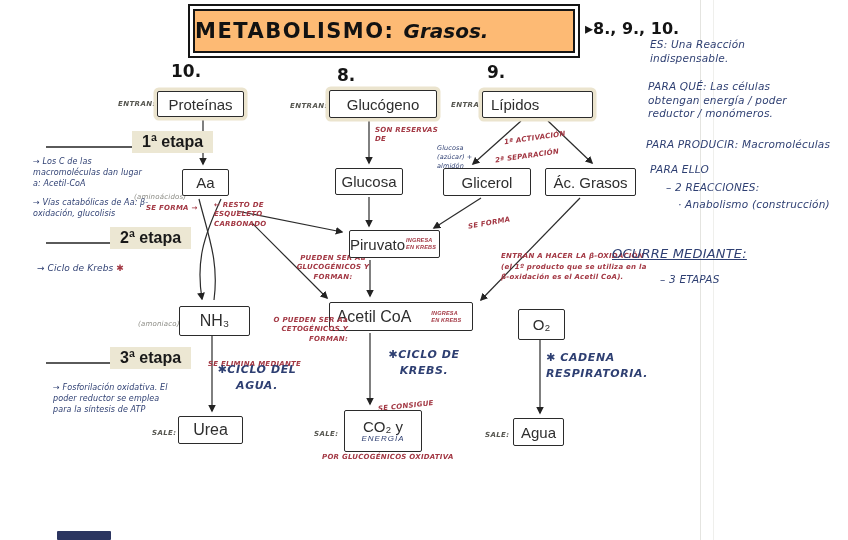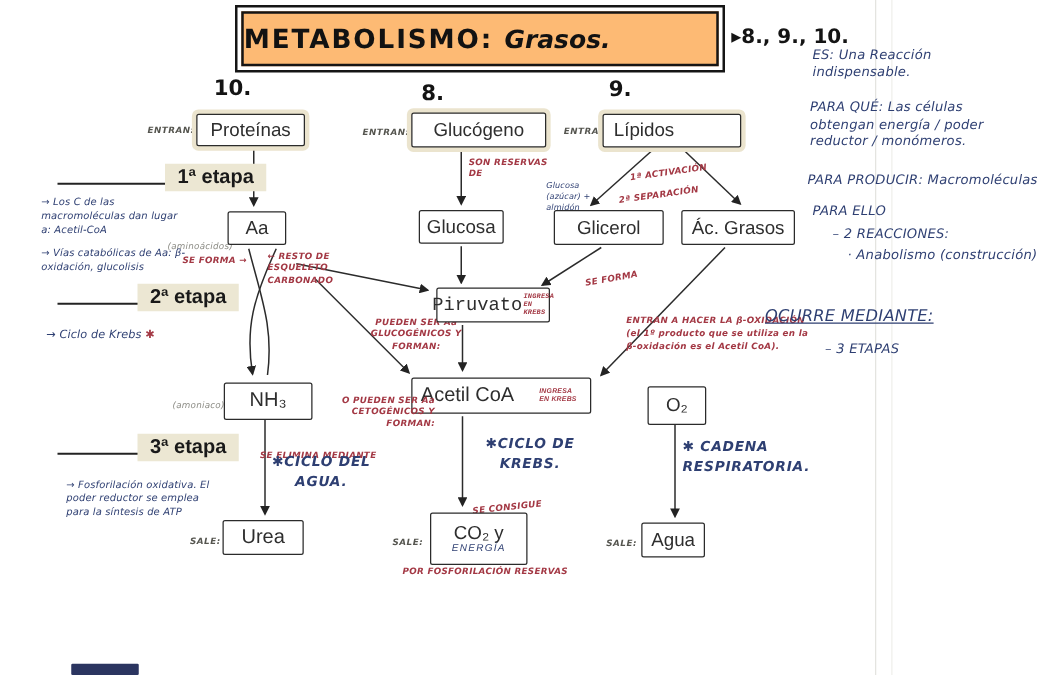--- a/index.html
+++ b/index.html
@@ -130,39 +130,39 @@
   <div class="abs tiny-label" style="left:152px;top:429px;">SALE:</div>
   <div class="box" style="left:178px;top:416px;width:63px;height:26px;font-size:16px;">
     <span>Urea</span>
   </div>
 
   <div class="abs hw-red" style="left:375px;top:126px;width:64px;">SON RESERVAS DE</div>
   <div class="box" style="left:335px;top:168px;width:66px;height:25px;font-size:15px;">
     <span>Glucosa</span>
   </div>
 
-  <div class="box" style="left:349px;top:230px;width:89px;height:26px;font-size:15px;gap:1px;font-family:Liberation Mono, monospace;">
+  <div class="box" style="left:349px;top:230px;width:89px;height:26px;font-size:15px;gap:1px;">
     <span>Piruvato</span>
     <span class="red-inline" style="width:33px;">INGRESA EN KREBS</span>
   </div>
 
   <div class="box" style="left:329px;top:302px;width:142px;height:27px;font-size:16px;gap:20px;">
     <span>Acetil CoA</span>
     <span class="red-inline" style="width:34px;">INGRESA EN KREBS</span>
   </div>
   <div class="abs hw-red" style="left:268px;top:316px;width:80px;text-align:right;">O PUEDEN SER Aa CETOGÉNICOS Y FORMAN:</div>
   <div class="abs star-note" style="left:383px;top:347px;width:82px;">✱CICLO DE KREBS.</div>
 
   <div class="abs hw-red" style="left:378px;top:402px;transform:rotate(-6deg);">SE CONSIGUE</div>
   <div class="abs tiny-label" style="left:314px;top:430px;">SALE:</div>
   <div class="box" style="left:344px;top:410px;width:76px;height:40px;flex-direction:column;line-height:1.05;">
     <span style="font-size:15px;">CO₂ y</span>
     <span style="font-size:8px;color:#2e3f72;font-style:italic;letter-spacing:1px;">ENERGÍA</span>
   </div>
-  <div class="abs hw-red" style="left:322px;top:453px;width:145px;">POR FOSFORILACIÓN RESERVAS</div>
+  <div class="abs hw-red" style="left:322px;top:453px;width:145px;">POR GLUCOGÉNICOS OXIDATIVA</div>
 
   <div class="abs hw-red" style="left:504px;top:134px;transform:rotate(-8deg);">1ª ACTIVACIÓN</div>
   <div class="abs hw-red" style="left:495px;top:152px;transform:rotate(-8deg);">2ª SEPARACIÓN</div>
   <div class="abs hw-blue-sm" style="left:437px;top:144px;width:48px;font-size:6.5px;">Glucosa (azúcar) + almidón</div>
 
   <div class="box" style="left:443px;top:168px;width:86px;height:26px;font-size:15px;">
     <span>Glicerol</span>
   </div>
   <div class="box" style="left:545px;top:168px;width:89px;height:26px;font-size:15px;text-align:right;">
     <span>Ác. Grasos</span>

